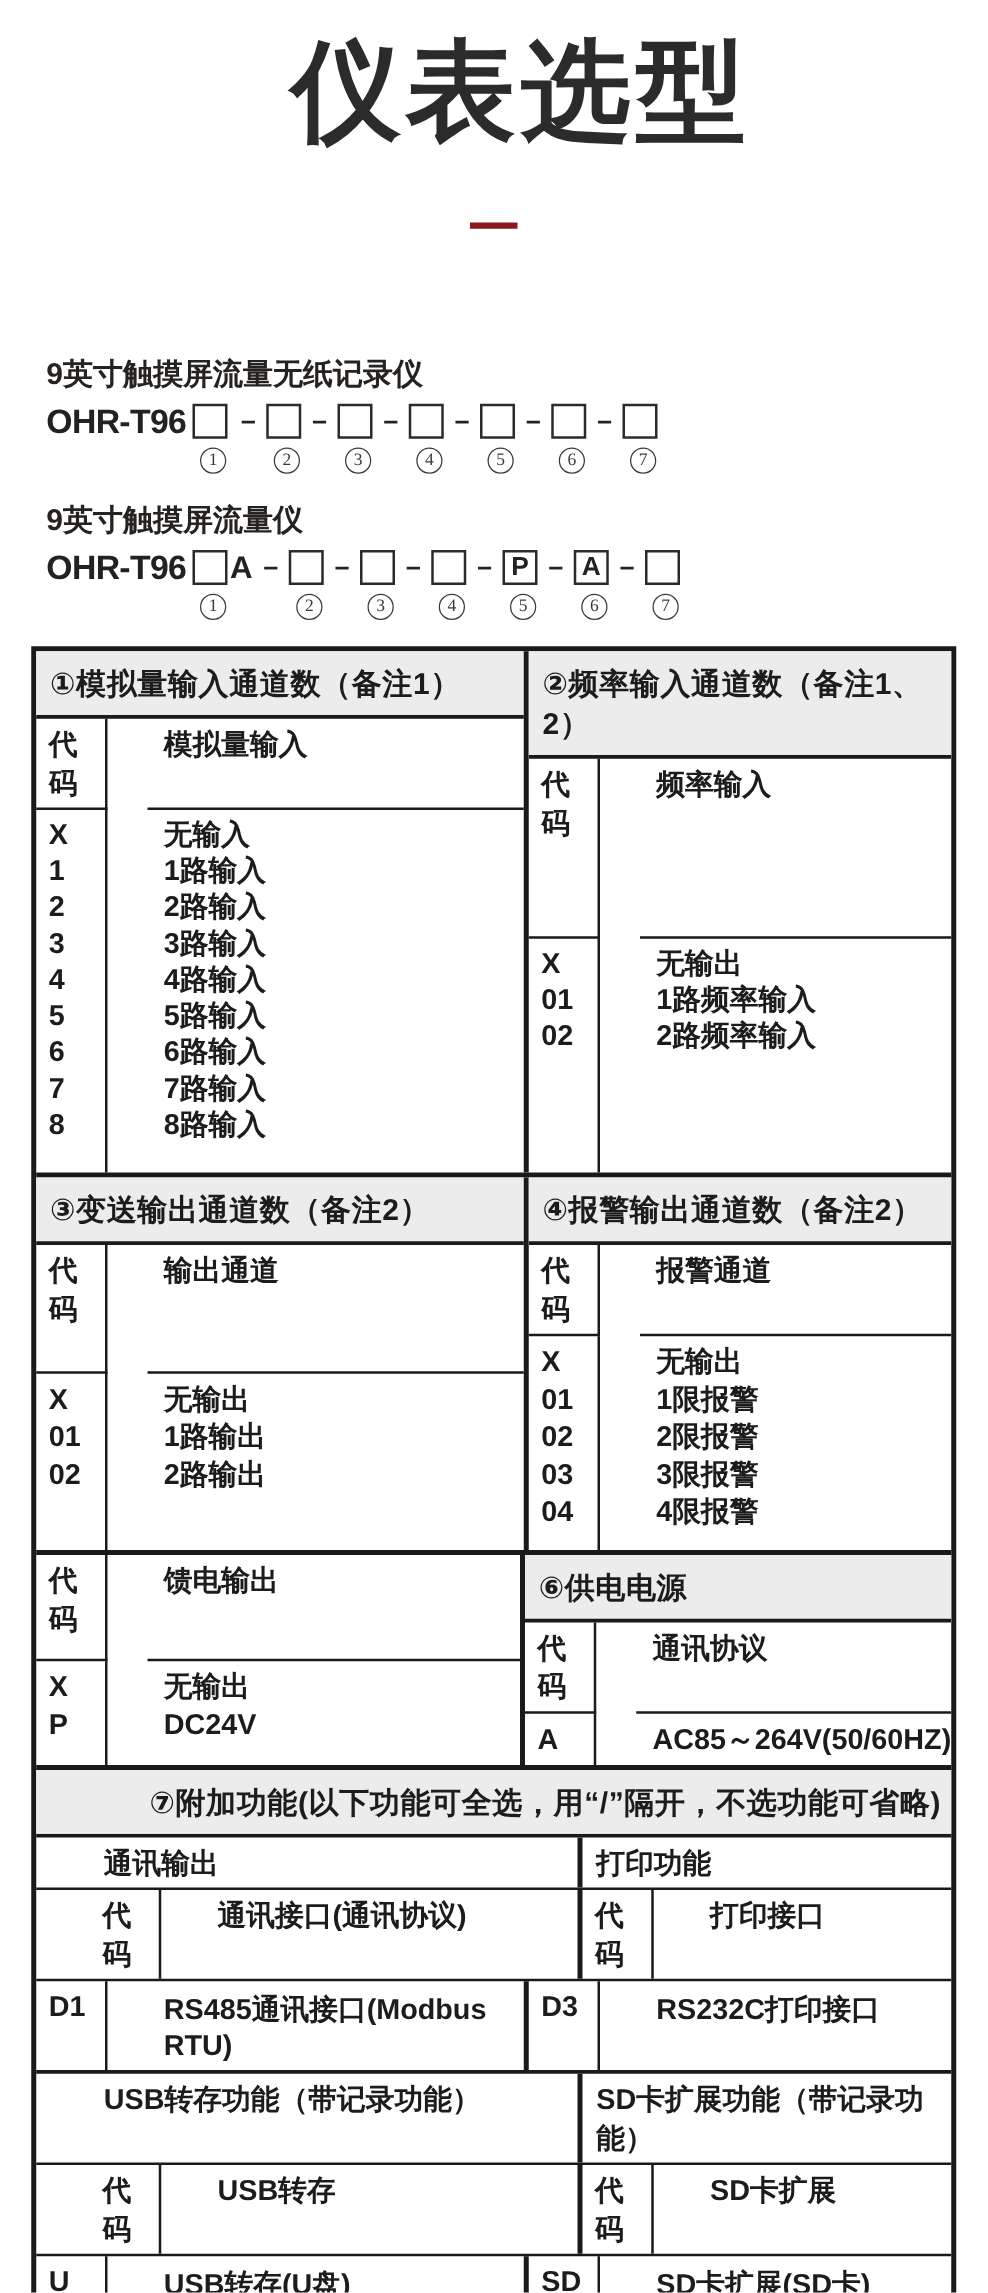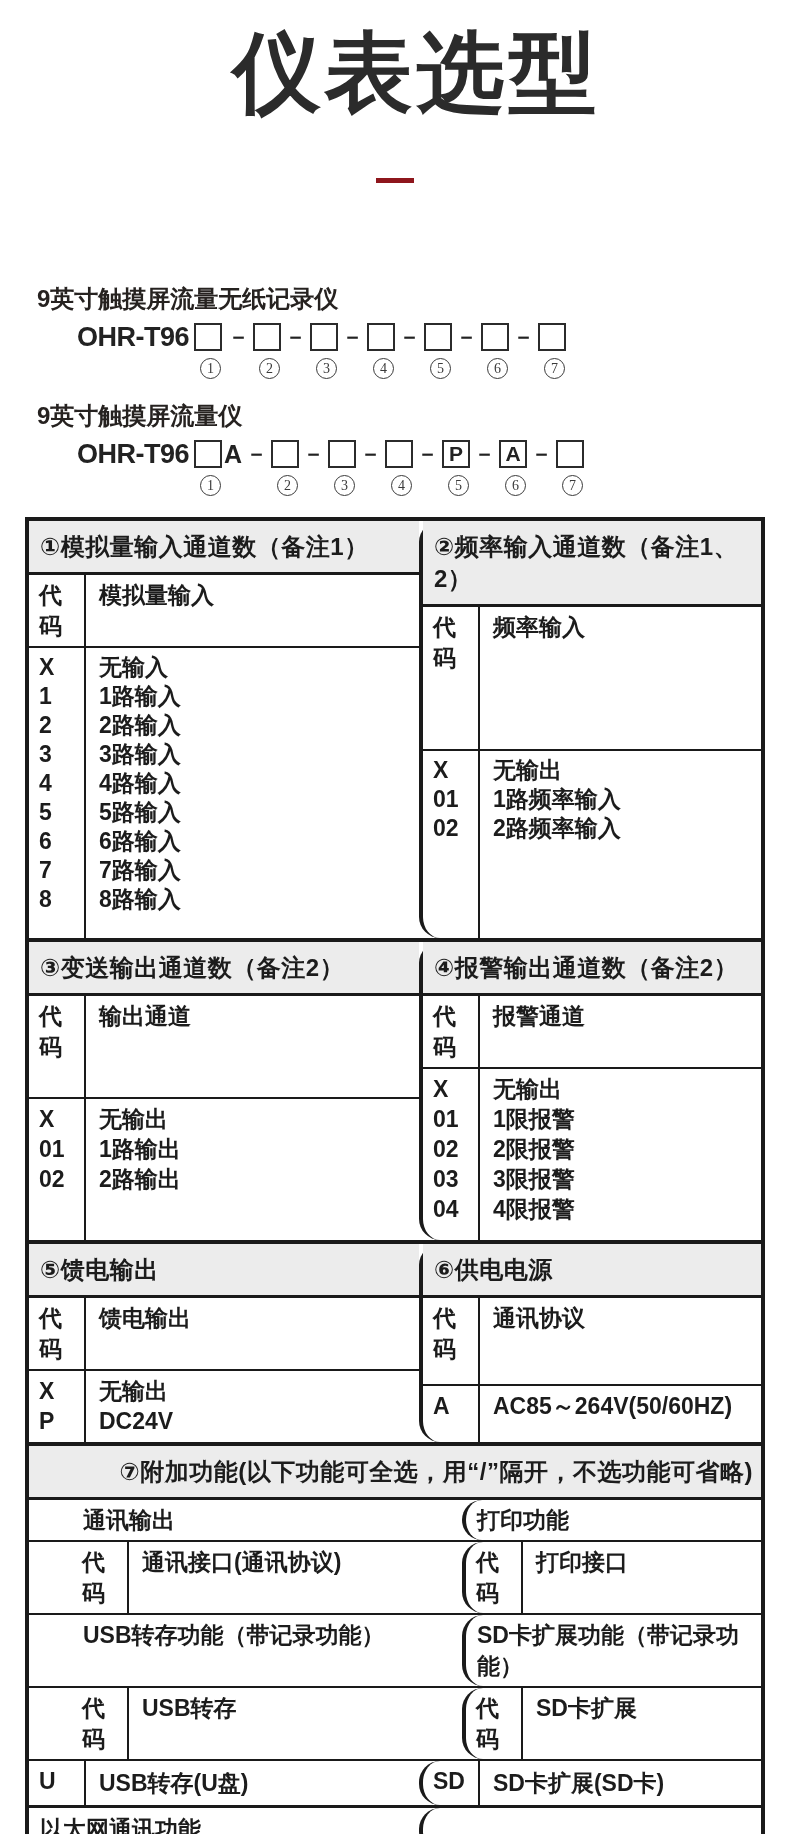--- a/index.html
+++ b/index.html
@@ -22,21 +22,21 @@
     letter-spacing:4px;line-height:1.25;padding-left:43px;
   }
   .accent-dash{
     width:38px;height:5px;background:var(--accent);
     margin:50px auto 0 auto;
   }
   
   .models{margin:100px 0 0 37px;}
   .model-group{margin-bottom:16px;}
   .model-heading{font-size:24px;color:#262220;margin-bottom:4px;font-weight:700;}
-  .model-line{display:flex;align-items:flex-start;margin-left:40px;}
+  .model-line{display:flex;align-items:flex-start;}
   .slot{display:flex;flex-direction:column;align-items:flex-start;}
   .slot-top{display:flex;align-items:center;height:36px;}
   .prefix{
     font-size:27px;font-weight:700;letter-spacing:-0.5px;
     padding-right:5px;color:#222;
   }
   .mbox{
     width:28px;height:28px;border:2.5px solid #2b2b2b;background:#fff;
     display:flex;align-items:center;justify-content:center;
     font-size:21px;font-weight:700;color:#222;
@@ -53,38 +53,38 @@
   
   .spec-table{
     width:740px;margin:14px 0 0 25px;
     border:4px solid var(--bd);
     font-size:23px;
   }
   .band{display:flex;border-bottom:4px solid var(--bd);}
   .band.minor{border-bottom-width:2px;padding-left:43px;}
   .band.med{border-bottom-width:3px;}
   .band:last-child{border-bottom:none;}
-  .half{display:flex;flex-direction:column;border-radius:21px;}
+  .half{display:flex;flex-direction:column;}
   .half.left{width:390px;}
   .half.right{flex:1;border-left:4px solid var(--bd);}
   .sec-header{
     background:var(--gray);
     font-weight:700;font-size:24px;
     padding:10px 8px 9px 11px;
     border-bottom:3px solid var(--bd);
     letter-spacing:0.5px;
   }
   .band.full{flex-direction:row;text-align:right;}
   .band.full .sec-header{flex:1;border-bottom:none;}
   .cols{display:grid;grid-template-columns:57px 1fr;flex:1;}
   .c{padding-left:10px;}
   .c.code{border-right:2px solid var(--bd);}
   .c.hd{font-weight:700;padding-top:5px;padding-bottom:4px;}
   .c.ihd{border-bottom:2px solid var(--bd);}
-  .c.desc{padding-left:13px;}
+  .c.desc{padding-left:13px;margin-left:32px;}
   .c.body{padding-top:5px;padding-bottom:8px;font-weight:600;}
   .ln{line-height:30px;white-space:nowrap;}
   .b12 .ln{line-height:29px;}
   .b12 .c.body{padding-bottom:24px;}
   .b34 .c.body{padding-bottom:16px;}
   .b56 .c.body{padding-bottom:6px;}
   .cellpad{
     padding:5px 8px 4px 11px;font-weight:700;justify-content:flex-start;
     display:block;
   }
@@ -339,21 +339,20 @@
             <div class="ln">2限报警</div>
             <div class="ln">3限报警</div>
             <div class="ln">4限报警</div>
           </div>
         </div>
       </div>
     </div>
 
     <div class="band pair b56">
       <div class="half left">
-        <div class="sec-header">⑤馈电输出</div>
         <div class="cols">
           <div class="c code hd ihd">代码</div>
           <div class="c desc hd ihd">馈电输出</div>
           <div class="c code body">
             <div class="ln">X</div>
             <div class="ln">P</div>
           </div>
           <div class="c desc body">
             <div class="ln">无输出</div>
             <div class="ln">DC24V</div>
@@ -390,20 +389,34 @@
           <div class="c desc hd">通讯接口(通讯协议)</div>
         </div>
       </div>
       <div class="half right">
         <div class="cols">
           <div class="c code hd">代码</div>
           <div class="c desc hd">打印接口</div>
         </div>
       </div>
     </div>
+    <div class="band pair med drow">
+      <div class="half left">
+        <div class="cols">
+          <div class="c code">D1</div>
+          <div class="c desc">RS485通讯接口(Modbus RTU)</div>
+        </div>
+      </div>
+      <div class="half right">
+        <div class="cols">
+          <div class="c code">D3</div>
+          <div class="c desc">RS232C打印接口</div>
+        </div>
+      </div>
+    </div>
 
     <div class="band pair minor">
       <div class="half left cellpad">USB转存功能（带记录功能）</div>
       <div class="half right cellpad">SD卡扩展功能（带记录功能）</div>
     </div>
     <div class="band pair minor">
       <div class="half left">
         <div class="cols">
           <div class="c code hd">代码</div>
           <div class="c desc hd">USB转存</div>

